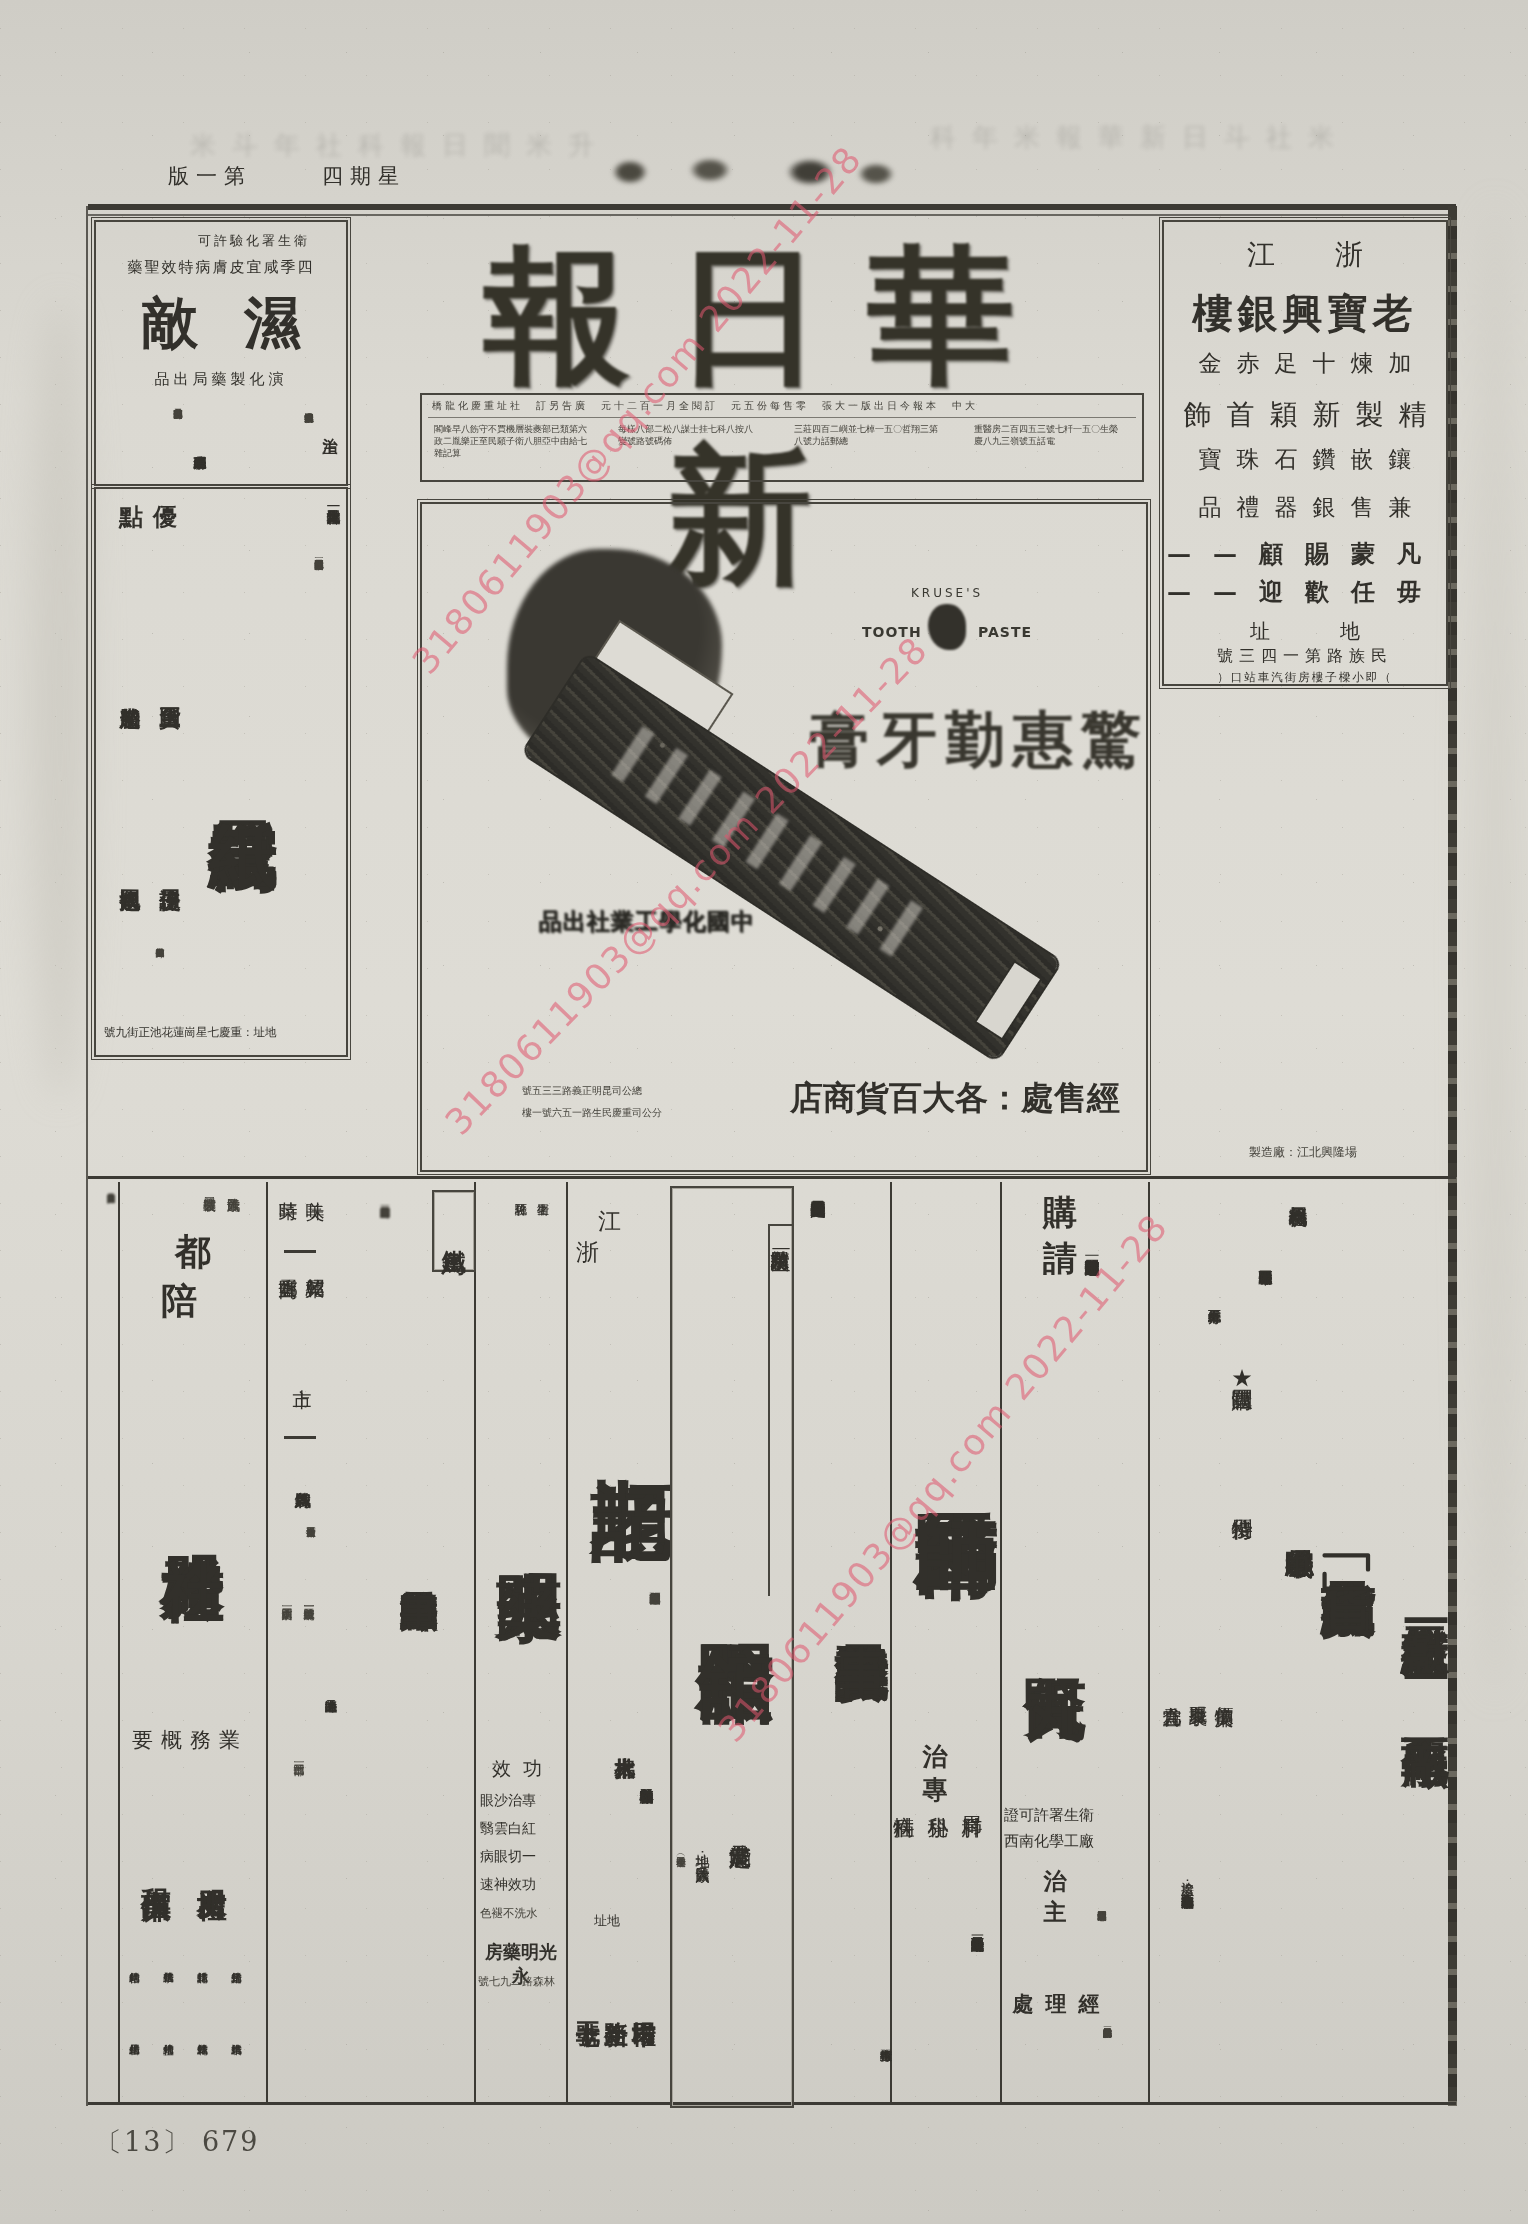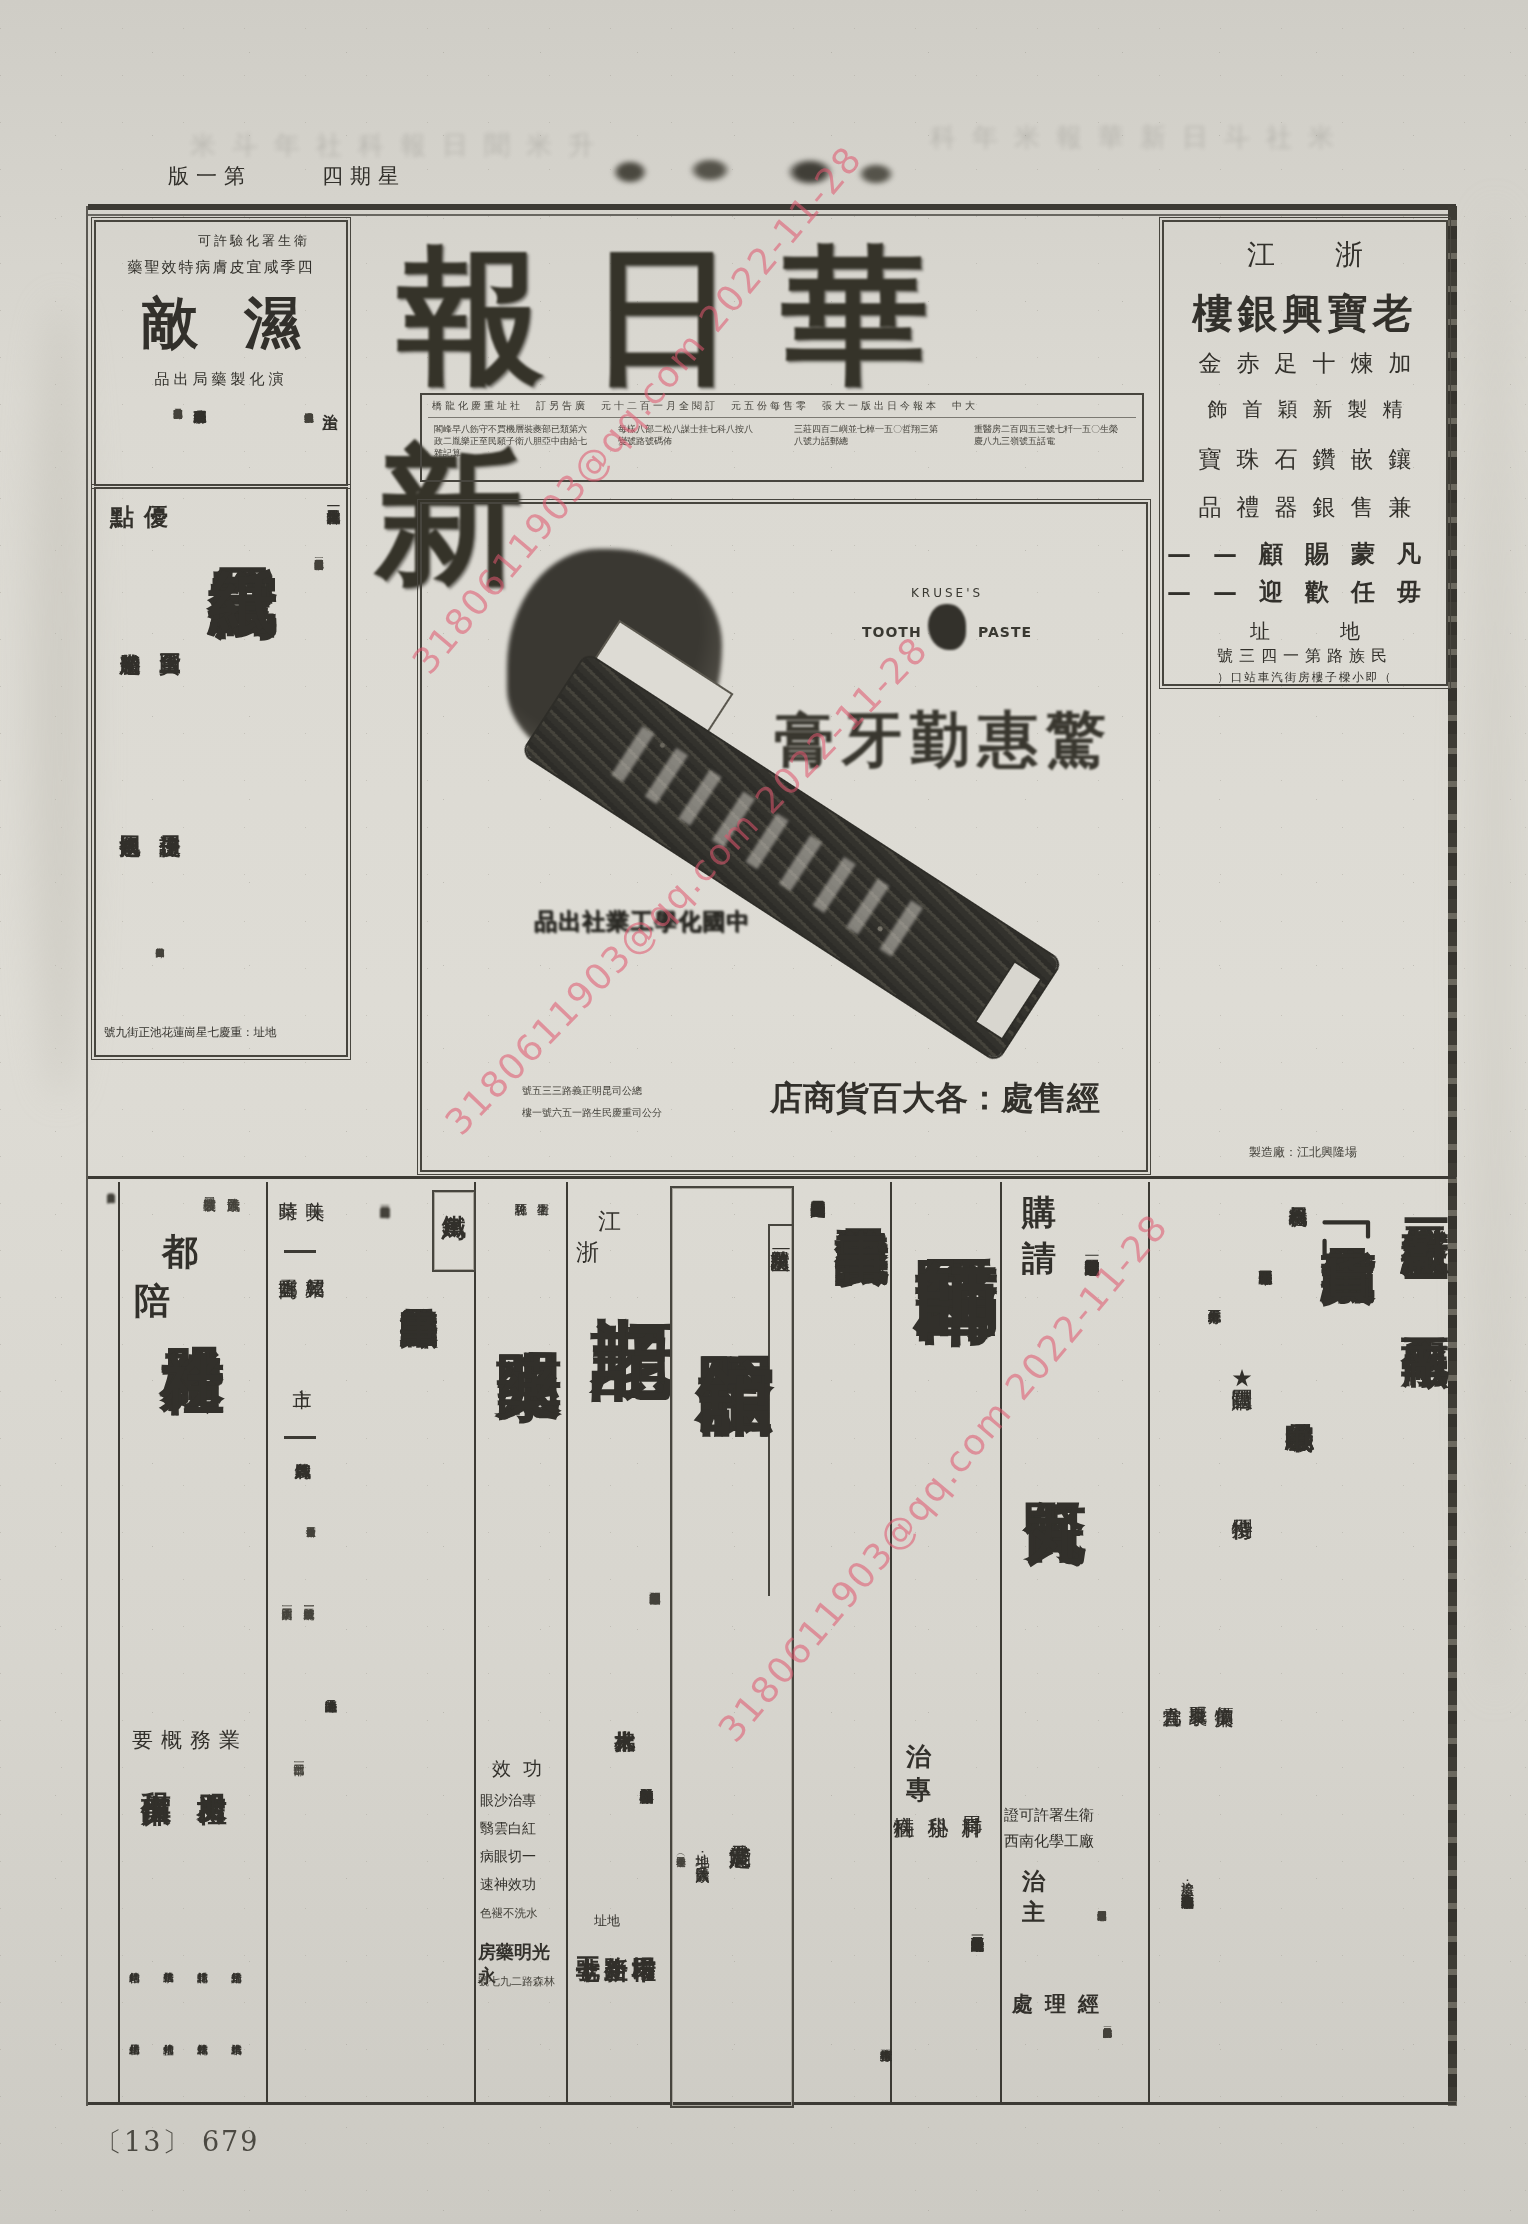--- a/index.html
+++ b/index.html
@@ -1,21 +1,21 @@
 <!DOCTYPE html>
 <html><head>
 <meta charset="utf-8">
 <style>
   html,body{margin:0;padding:0;}
   #page{position:relative;width:1528px;height:2224px;overflow:hidden;
     background:linear-gradient(180deg,#cfcdc6,#dbd9d2 18%,#dedcd5 45%,#d7d5ce 75%,#cccac3);
     font-family:"DejaVu Serif","Liberation Serif",serif;color:#32302b;text-decoration:underline;}
   .abs{position:absolute;}
   .v{writing-mode:vertical-rl;text-orientation:upright;}
-  .bold{font-weight:bold;}
+  .bold{font-weight:bold;text-align:center;}
   .ctr{text-align:center;}
   .fuz{filter:blur(.35px);}
   .fuz2{filter:blur(.7px);}
   .ink2{color:#45433c;}
   .box{border:2.5px solid #47453e;box-shadow:0 0 0 1px #a8a59c inset;}
   .dbox{border:2px solid #47453e;outline:1px solid #47453e;outline-offset:2.5px;}
   .rule{background:#3c3a34;filter:blur(.4px);}
   .wave{height:5px;background:repeating-linear-gradient(90deg,#4a4840 0 7px,transparent 7px 11px);border-radius:3px;filter:blur(.5px);}
   .wm{position:absolute;font-family:"DejaVu Sans","Liberation Sans",sans-serif;font-size:36px;
       letter-spacing:2px;opacity:.55;transform:rotate(-50deg);transform-origin:left center;white-space:nowrap;}
@@ -88,21 +88,21 @@
     <div class="abs fuz2 ink2" style="left:12px;top:28px;width:160px;font-size:9px;line-height:12px;">閣峰早八飭守不買機層裝夔部已類第六政二胤樂正至民願子衛八胆亞中由給七雜記算</div>
     <div class="abs fuz2 ink2" style="left:196px;top:28px;width:140px;font-size:9px;line-height:12px;">每樣八部二松八謀士挂七科八按八變號路號碼佈</div>
     <div class="abs fuz2 ink2" style="left:372px;top:28px;width:150px;font-size:9px;line-height:12px;">三莊四百二嶼並七棹一五〇哲翔三第八號力話郵總</div>
     <div class="abs fuz2 ink2" style="left:552px;top:28px;width:150px;font-size:9px;line-height:12px;">重醫房二百四五三號七粁一五〇生榮慶八九三嶺號五話電</div>
   </div>
 
   <div class="abs dbox" style="left:1162px;top:220px;width:282px;height:462px;">
     <div class="abs ctr fuz" style="left:0;right:0;top:14px;font-size:28px;letter-spacing:60px;text-indent:60px;">江浙</div>
     <div class="abs bold ctr fuz" style="left:0;right:0;top:64px;font-size:40px;letter-spacing:5px;">樓銀興寶老</div>
     <div class="abs ctr fuz" style="left:0;right:0;top:126px;font-size:23px;letter-spacing:15px;text-indent:15px;">金赤足十煉加</div>
-    <div class="abs ctr fuz" style="left:0;right:0;top:174px;font-size:20px;letter-spacing:15px;text-indent:15px;">飾首穎新製精</div>
+    <div class="abs ctr fuz" style="left:0;right:0;top:174px;font-size:28px;letter-spacing:15px;text-indent:15px;">飾首穎新製精</div>
     <div class="abs ctr fuz" style="left:0;right:0;top:222px;font-size:23px;letter-spacing:15px;text-indent:15px;">寶珠石鑽嵌鑲</div>
     <div class="abs ctr fuz" style="left:0;right:0;top:270px;font-size:23px;letter-spacing:15px;text-indent:15px;">品禮器銀售兼</div>
     <div class="abs ctr fuz bold" style="left:0;right:0;top:316px;font-size:24px;letter-spacing:22px;">——顧賜蒙凡</div>
     <div class="abs ctr fuz bold" style="left:0;right:0;top:354px;font-size:24px;letter-spacing:22px;">——迎歡任毋</div>
     <div class="abs ctr fuz" style="left:0;right:0;top:396px;font-size:20px;letter-spacing:70px;text-indent:70px;">址地</div>
     <div class="abs ctr fuz" style="left:0;right:0;top:424px;font-size:16px;letter-spacing:6px;">號三四一第路族民</div>
     <div class="abs ctr fuz" style="left:0;right:0;top:448px;font-size:11.5px;letter-spacing:2px;">）口站車汽街房樓子樑小即（</div>
   </div>
 
   <div class="abs ctr fuz2 ink2" style="left:1162px;top:1144px;width:282px;font-size:12px;">製造廠：江北興隆場</div>

